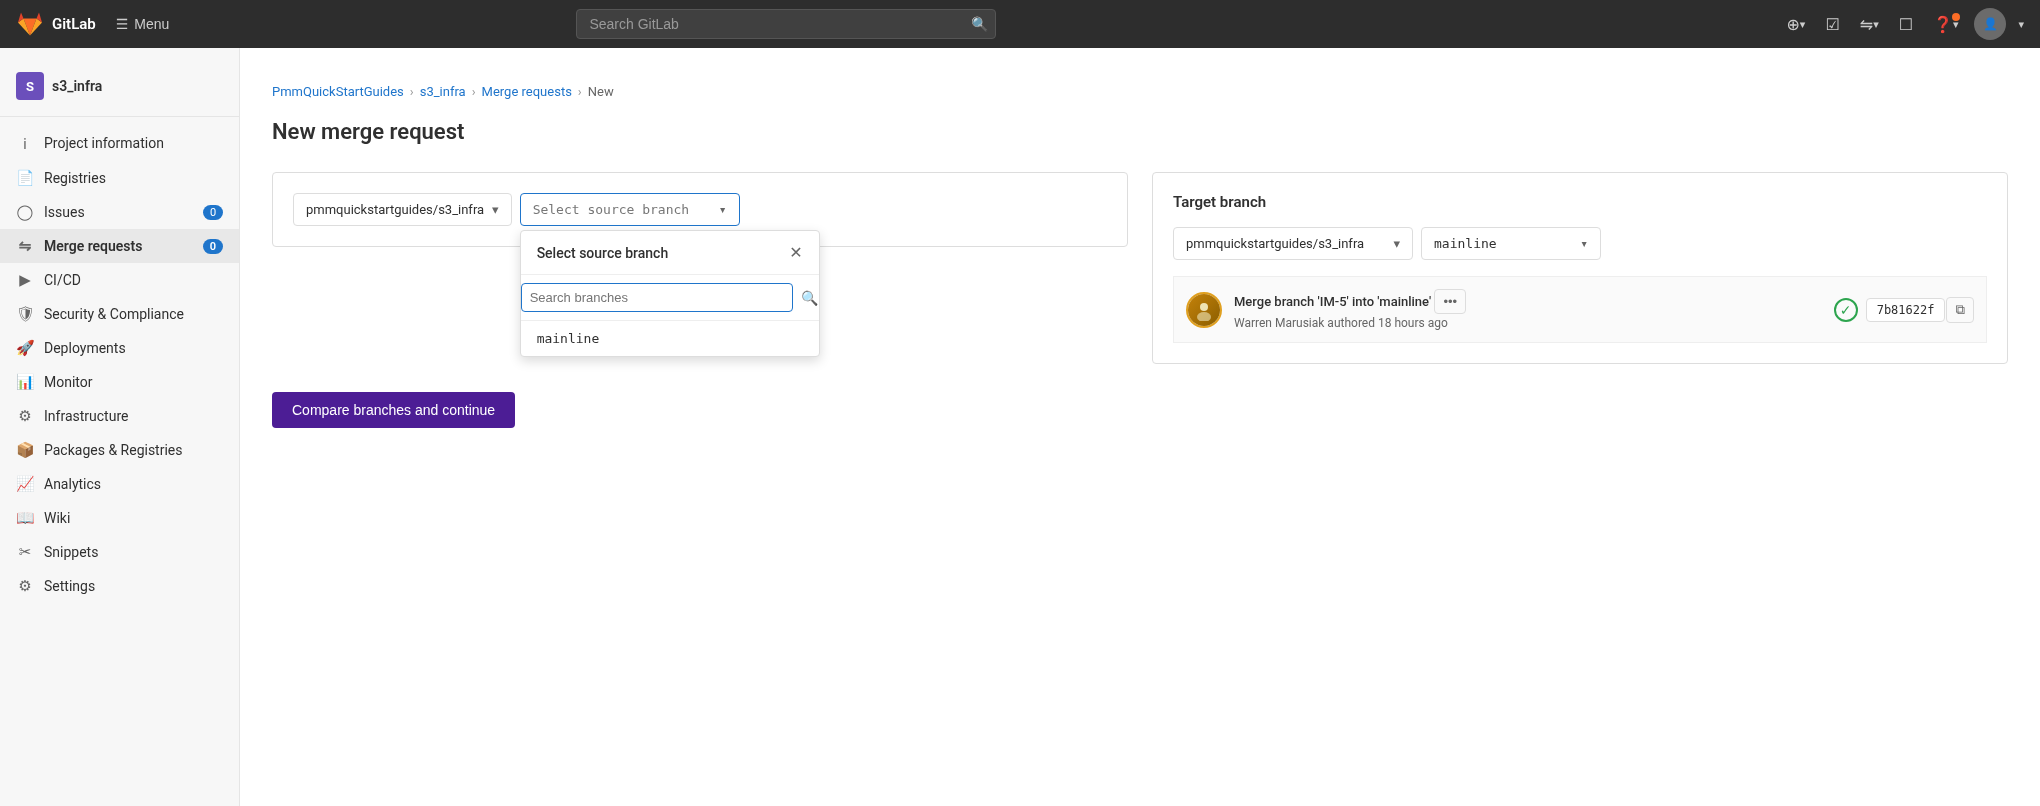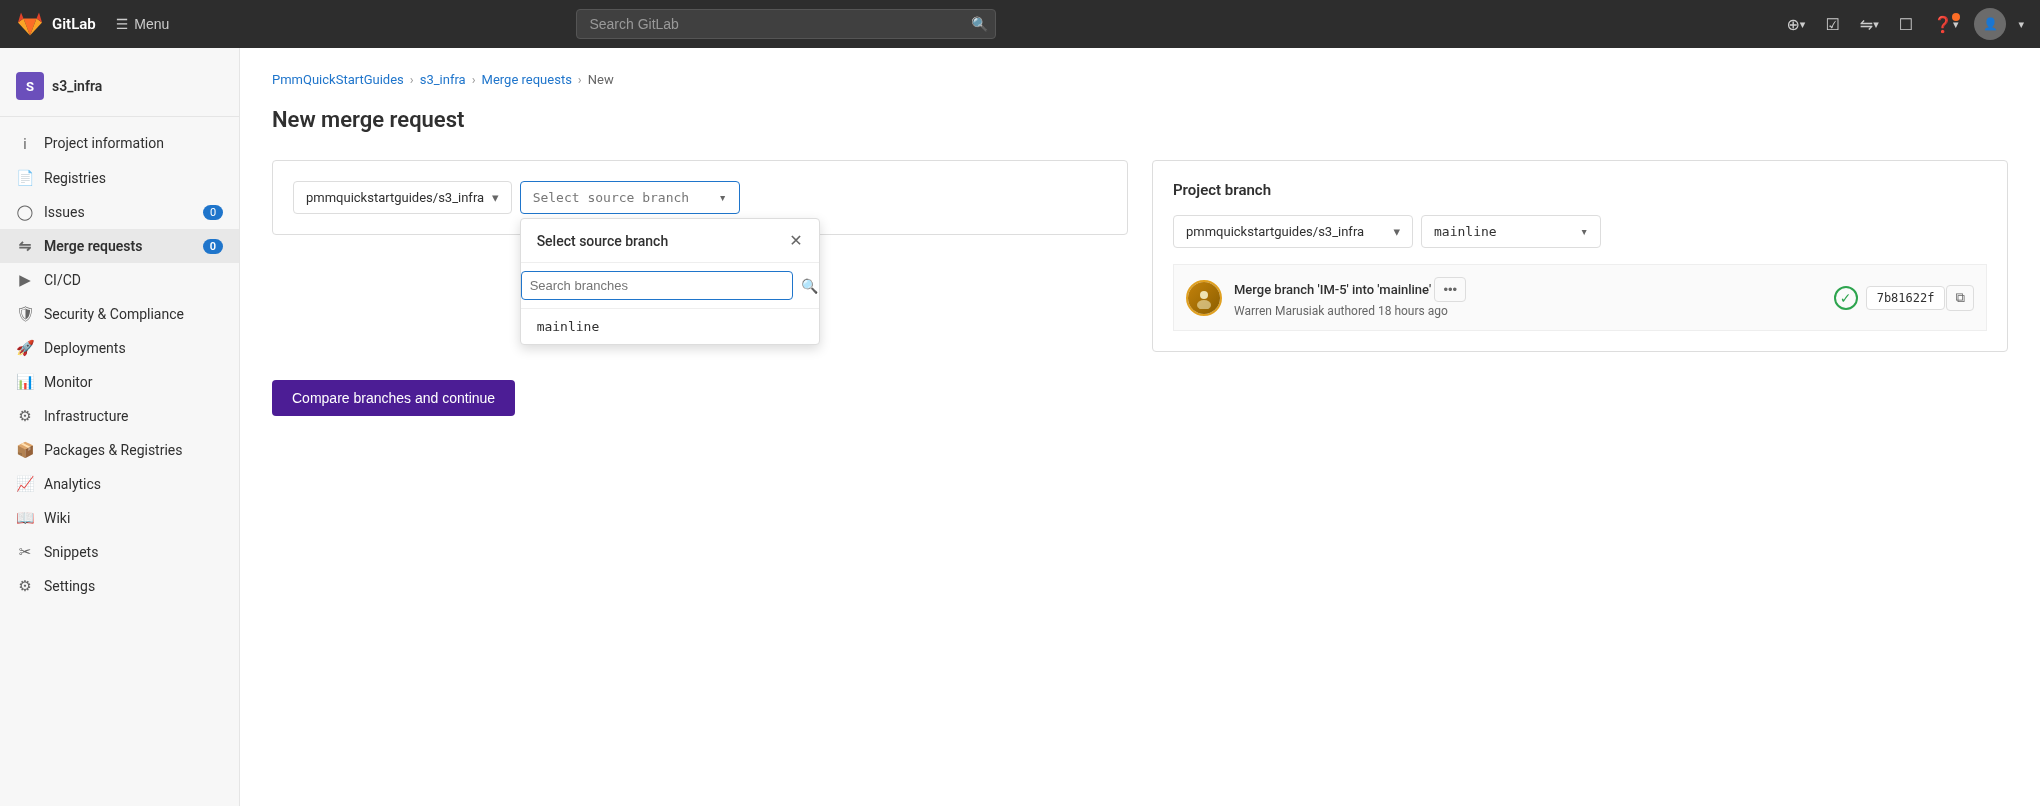--- a/index.html
+++ b/index.html
@@ -130,20 +130,21 @@
       padding: 1px 6px;
       min-width: 20px;
       text-align: center;
     }
 
     
     .main {
       flex: 1;
       padding: 24px 32px;
       background: #fff;
+      margin-top: 12px;
     }
 
     
     .breadcrumb {
       display: flex; align-items: center; gap: 6px;
       font-size: 13px; color: #666;
       margin-bottom: 20px;
     }
     .breadcrumb a { color: #1f75cb; text-decoration: none; }
     .breadcrumb-sep { color: #999; }
@@ -476,21 +477,21 @@
                 <input type="text" placeholder="Search branches" style="">
                 <span class="dropdown-search-icon">🔍</span>
               </div>
               <div class="dropdown-item">mainline</div>
             </div>
           </div>
         </div>
       </div>
 
       <div class="branch-panel target-branch-panel">
-        <div class="panel-title">Project branch</div>
+        <div class="panel-title">Target branch</div>
         <div class="target-branch-selects">
           <div class="target-branch-select target-branch-select-repo">
             <span>pmmquickstartguides/s3_infra</span>
             <span class="branch-select-chevron">▾</span>
           </div>
           <div class="target-branch-select target-branch-select-branch">
             <span style="font-family:monospace;">mainline</span>
             <span class="branch-select-chevron">▾</span>
           </div>
         </div>

